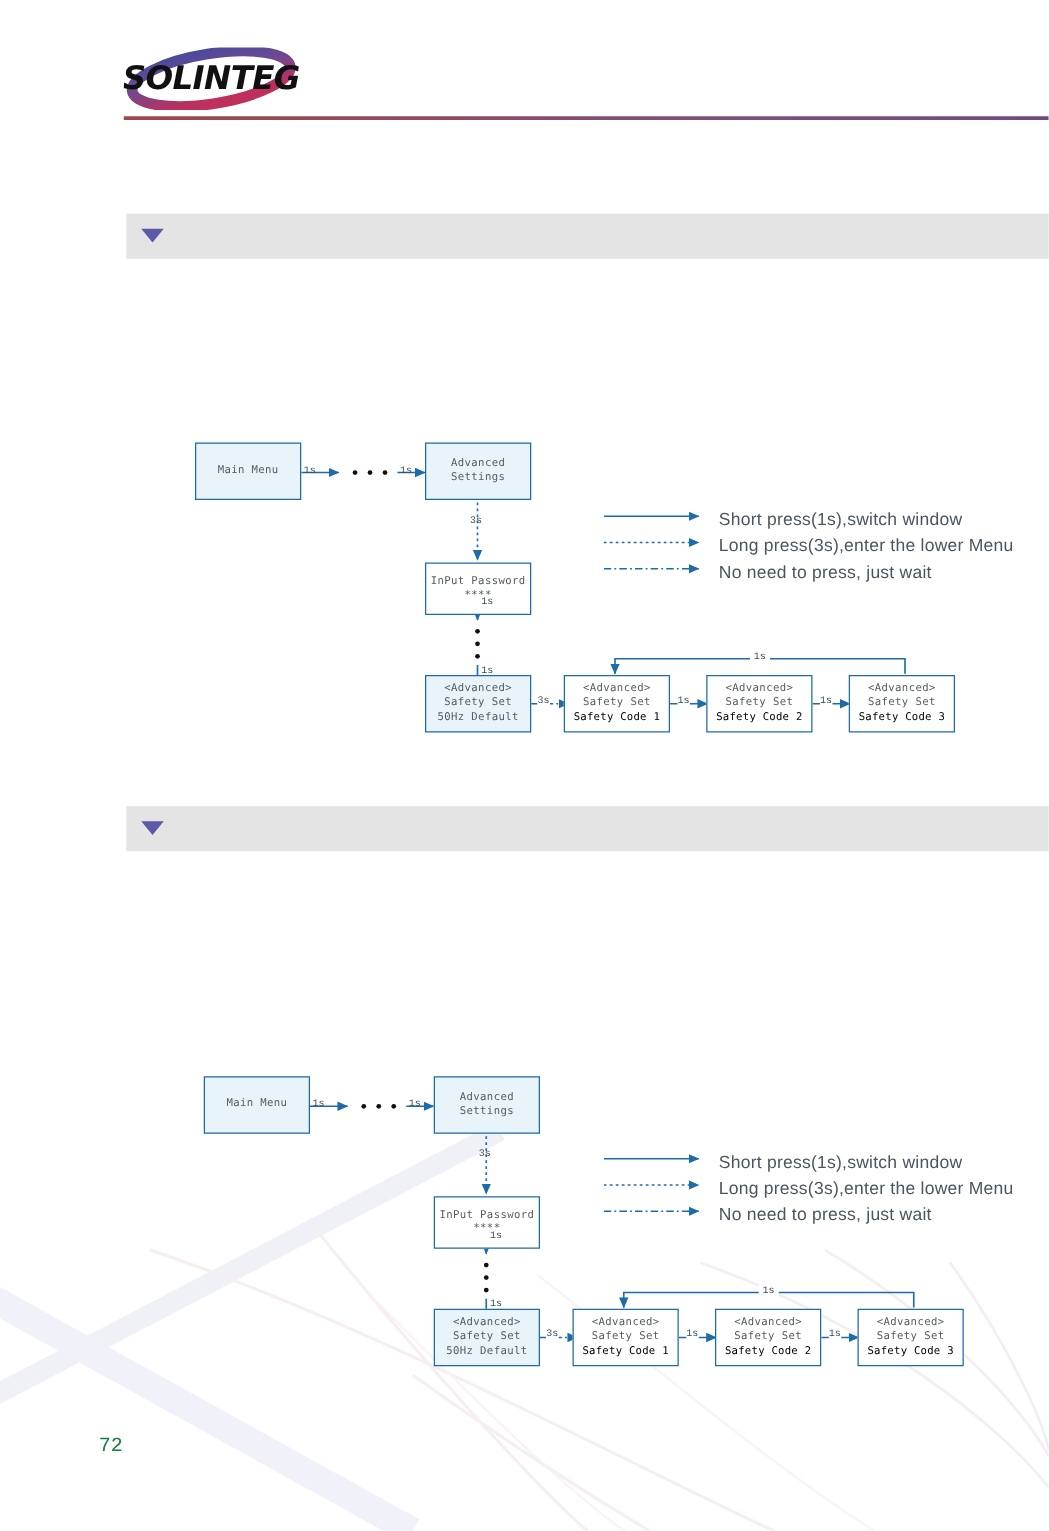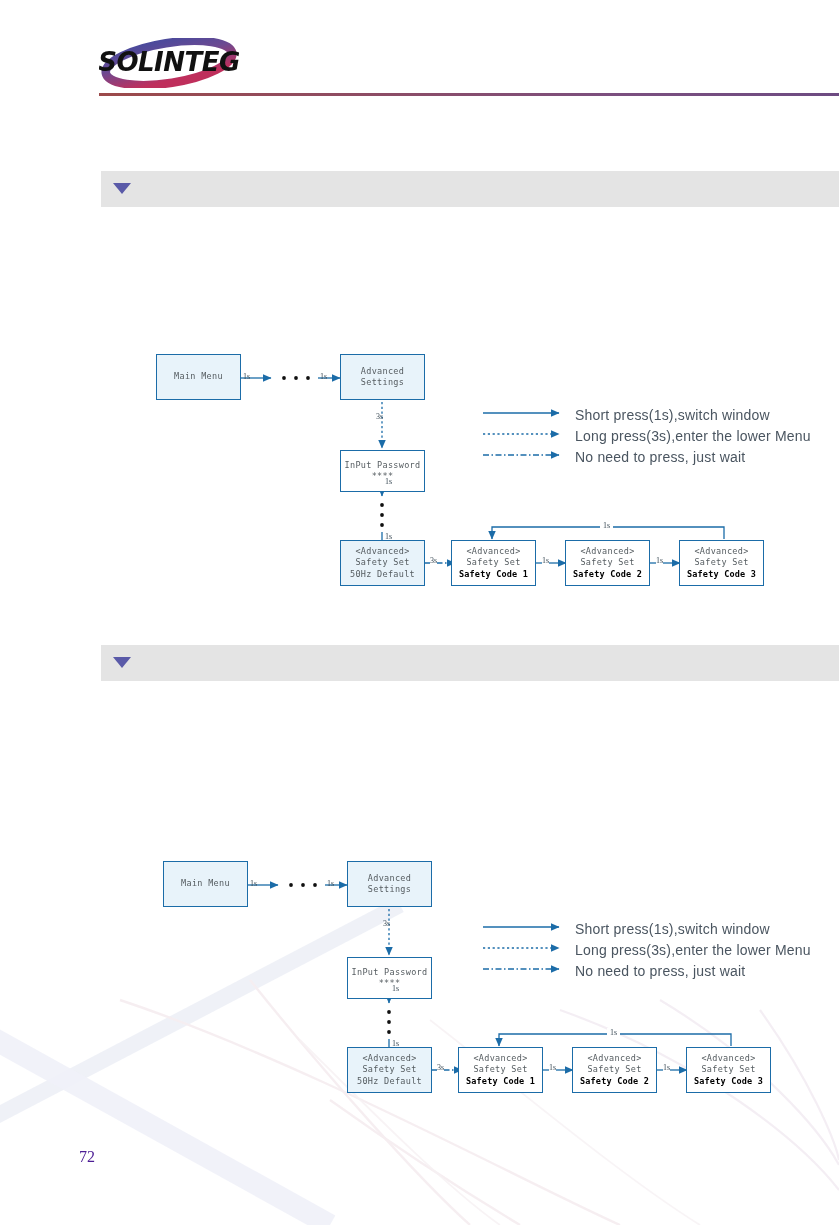--- a/index.html
+++ b/index.html
@@ -52,48 +52,48 @@
     align-items:center; justify-content:center;
     font-family:"DejaVu Sans Mono", monospace;
     font-size:8.5px;
     line-height:11.5px;
     color:#555c60;
     letter-spacing:0.3px;
     text-align:center;
   }
   .node.filled { background:#e8f3fa; }
   .node .ln { white-space:nowrap; }
-  .node .ln.bold { font-weight:bold; color:#000; letter-spacing:0.2px; }
+  .node .ln.bold { font-weight:normal; color:#000; letter-spacing:0.2px; }
 
   
   .elabel {
     position:absolute;
-    font-family:Liberation Serif, serif;
+    font-family:Liberation Mono, monospace;
     font-size:8px;
     color:#3a4a55;
     background:transparent;
     white-space:nowrap;
   }
 
   
   .legend { position:absolute; z-index:2; }
   .legend-row { position:relative; height:21px; }
   .legend-text {
     position:absolute; left:92px; top:1px;
     font-family:Liberation Sans, sans-serif;
     font-size:14px; color:#4a5560; white-space:nowrap;
     letter-spacing:0.2px;
   }
   .legend svg { position:absolute; left:0; top:0; }
 
   
   .page-num {
     position:absolute; left:79px; top:1148px;
-    font-family:Liberation Serif, serif;
-    font-size:16px; color:#4c1d95; z-index:3;
+    font-family:Liberation Mono, monospace;
+    font-size:16px; color:#15803d; z-index:3;
   }
 </style>
 </head>
 <body>
 
 <svg class="bg-decor" viewBox="0 0 839 1225" xmlns="http://www.w3.org/2000/svg">
   <g fill="none" stroke="#eceef6" stroke-width="16" opacity="0.85">
     <path d="M -40 1135 L 400 905"></path>
   </g>
   <g fill="none" stroke="#f0f1f8" stroke-width="22" opacity="0.9">

